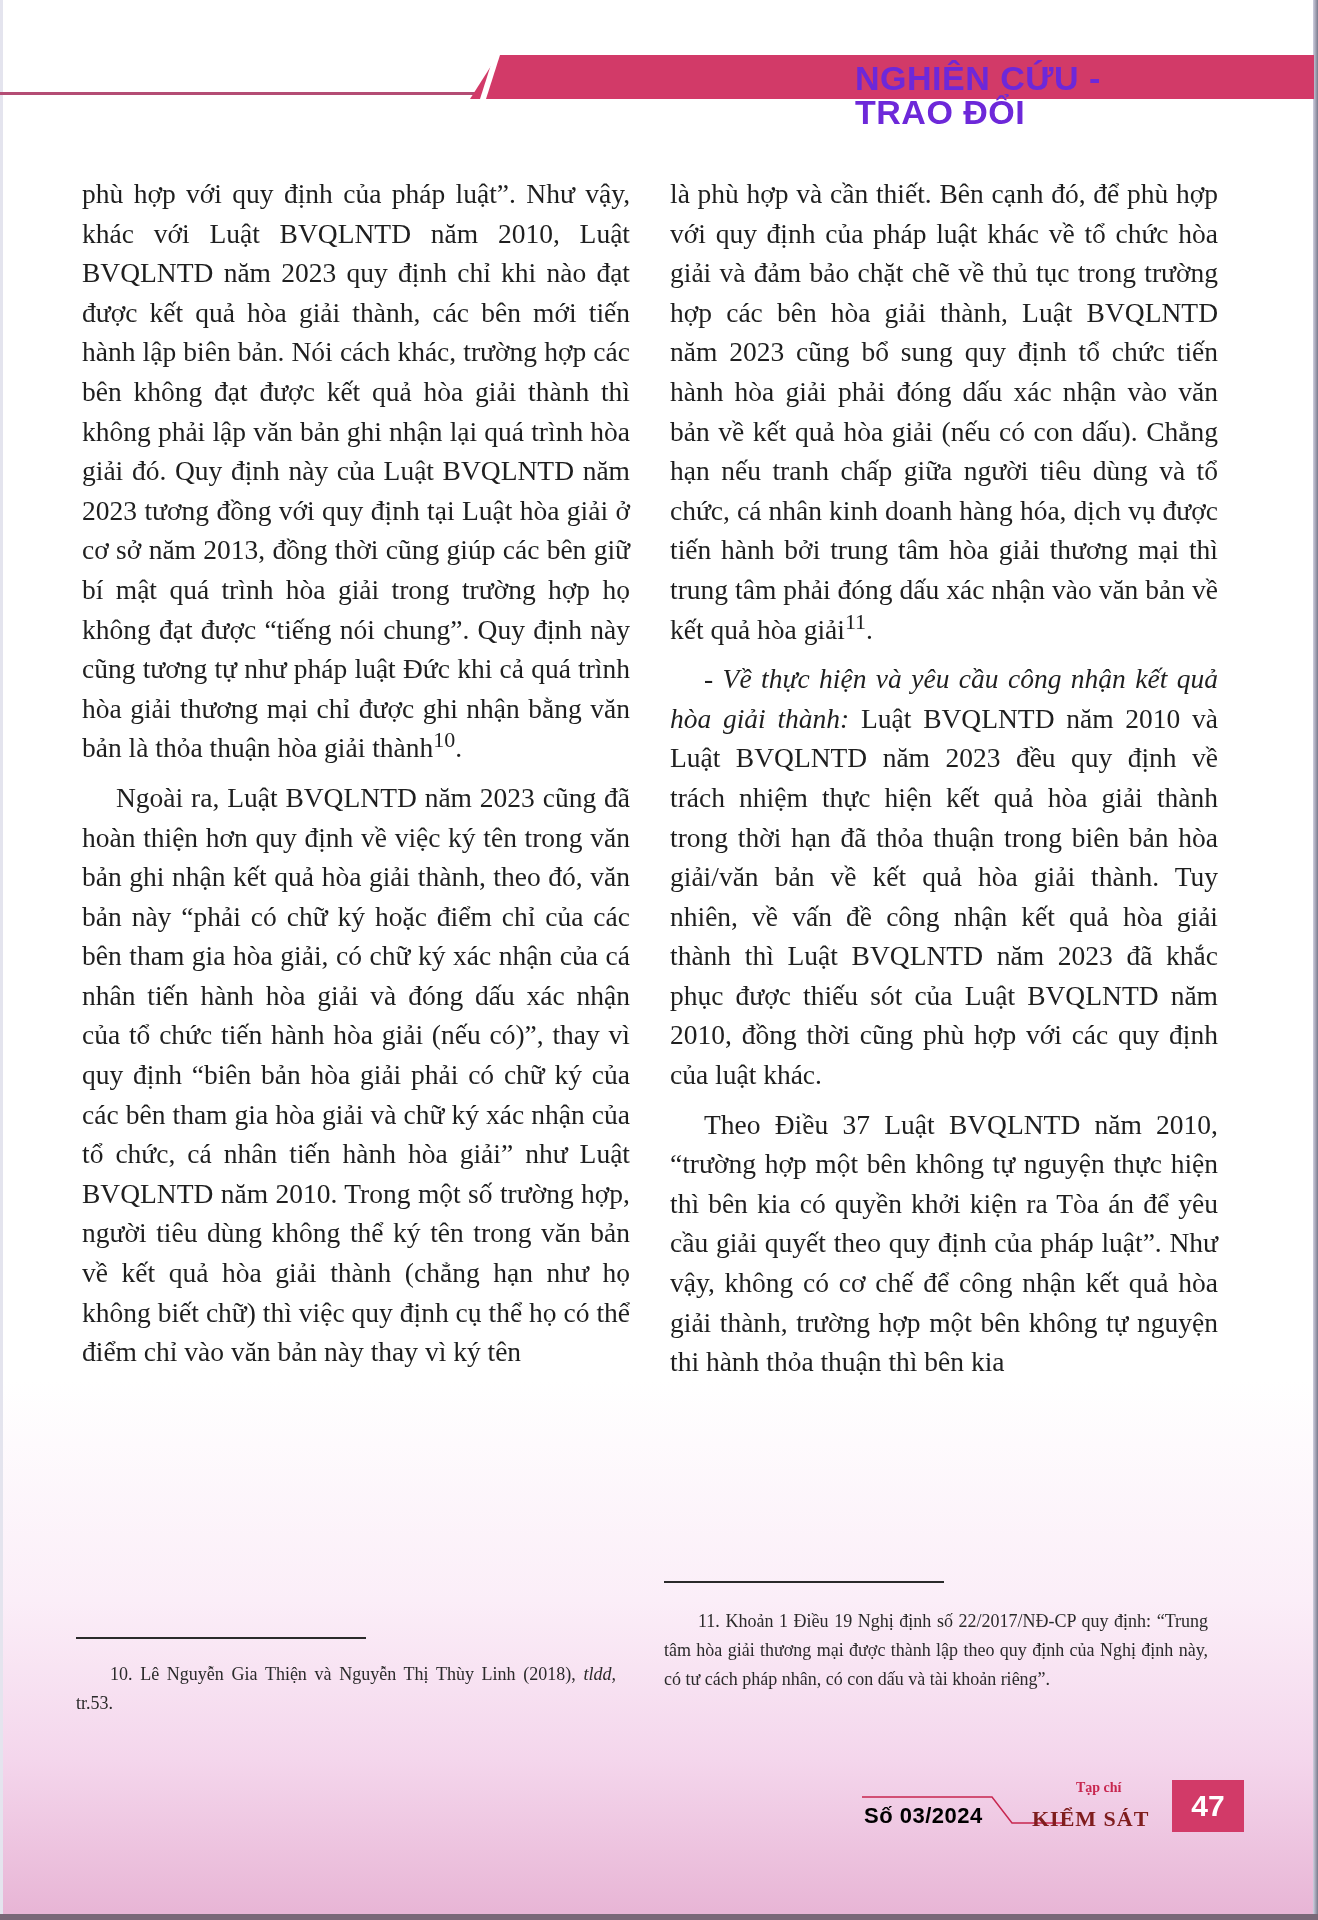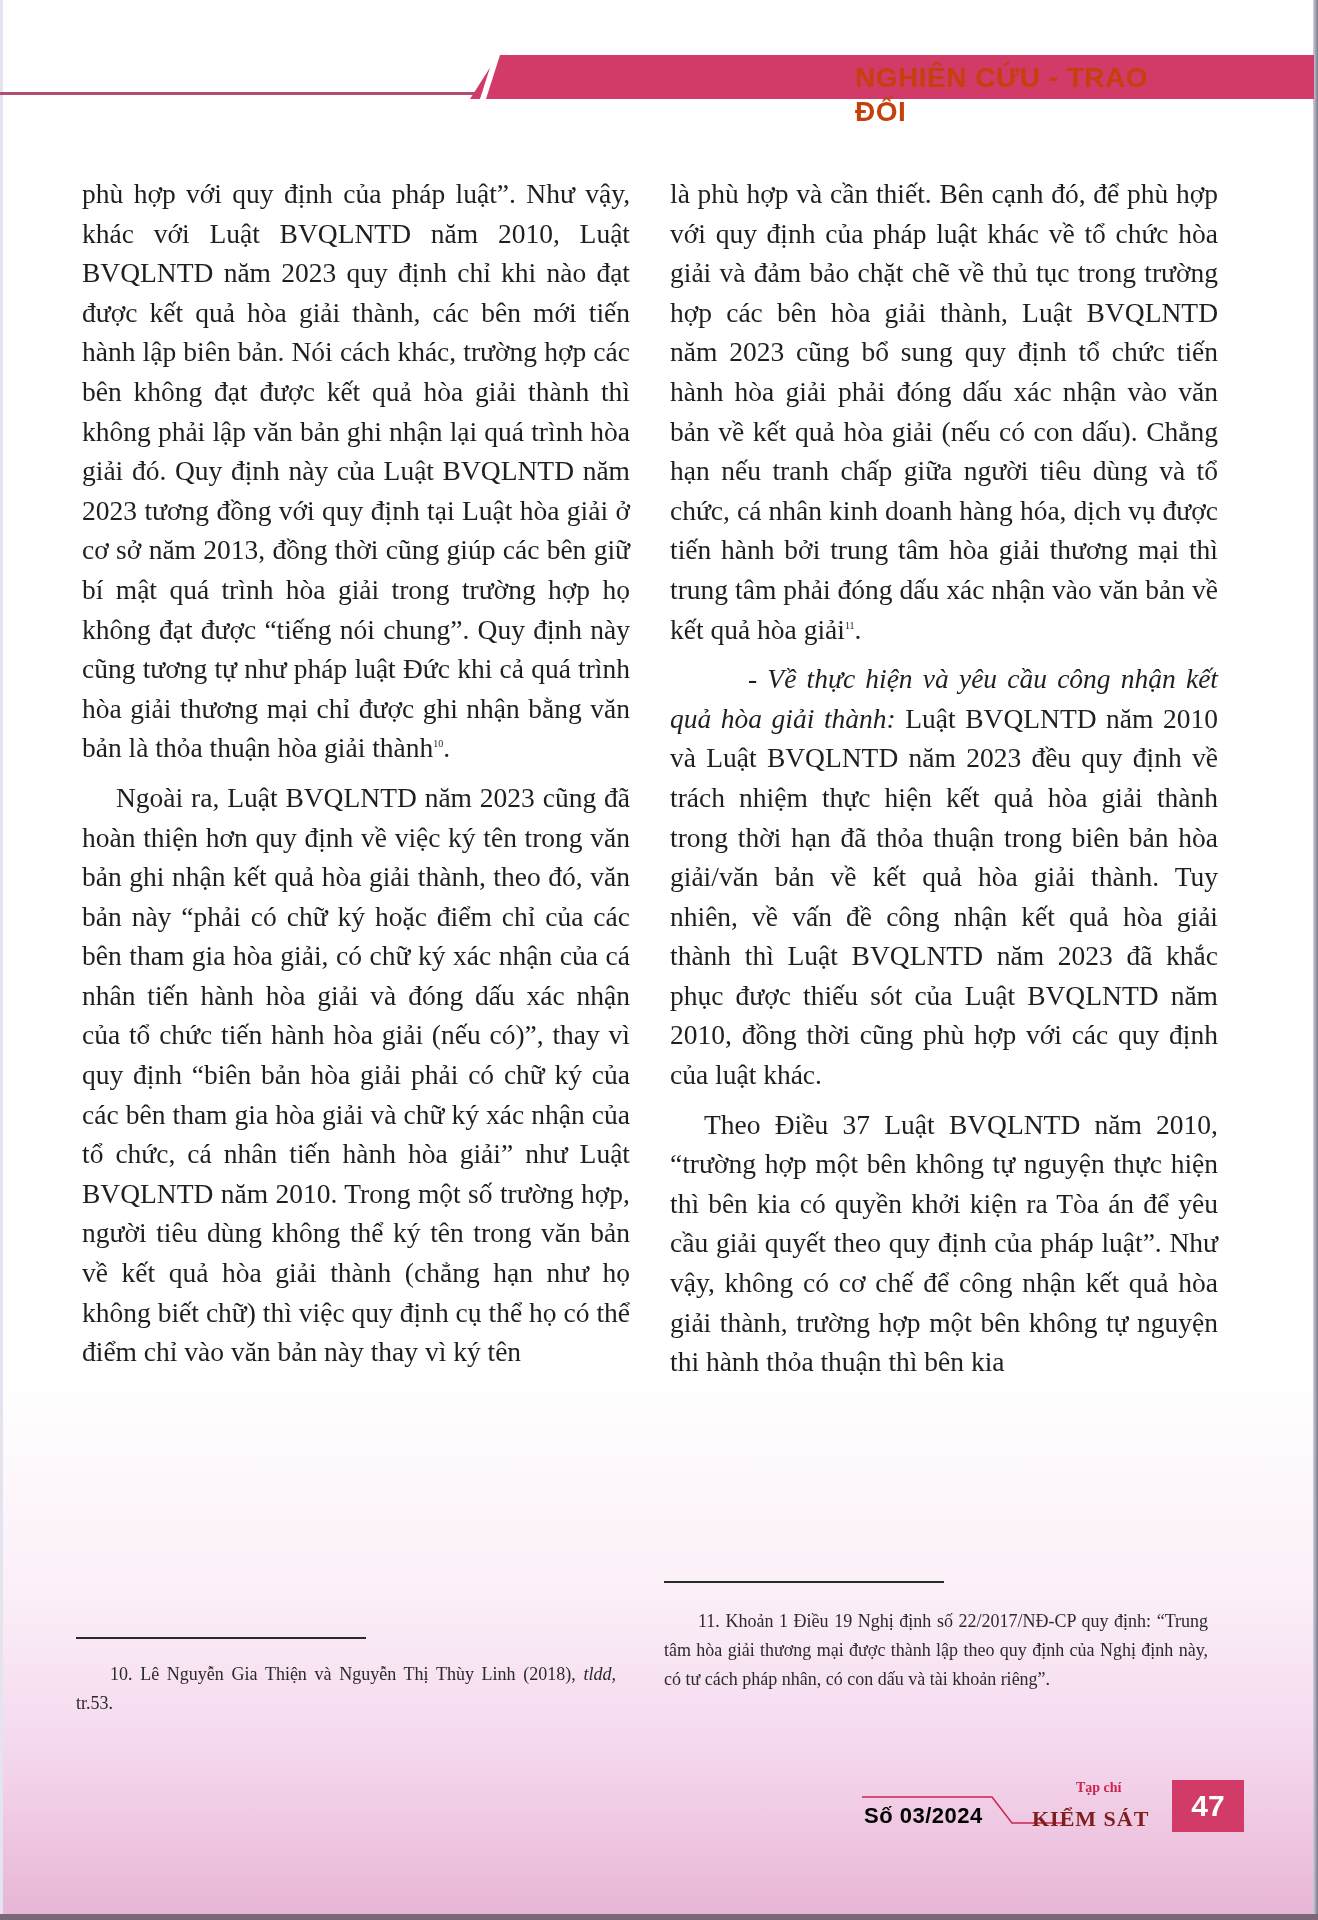--- a/index.html
+++ b/index.html
@@ -19,33 +19,33 @@
     background: #d23a68;
     clip-path: polygon(28px 0, 100% 0, 100% 100%, 0 100%);
   }
   .header-slash {
     position: absolute; left: 480px; top: 55px; width: 20px; height: 44px;
     background: #ffffff;
     clip-path: polygon(14px 0, 20px 0, 6px 100%, 0 100%);
   }
   .header-title {
     position: absolute; left: 855px; top: 61px; width: 320px; height: 34px;
-    font-family: "Liberation Sans", sans-serif; font-weight: bold; font-size: 28px;
-    color: #c2410c; letter-spacing: 0.5px; line-height: 34px;
+    font-family: "Liberation Sans", sans-serif; font-weight: bold; font-size: 34px;
+    color: #6d28d9; letter-spacing: 0.5px; line-height: 34px;
   }
 
   
   .col { position: absolute; top: 174px; width: 548px; font-size: 27.5px; line-height: 39.6px; text-align: justify; }
   .col-left { left: 82px; }
   .col-right { left: 670px; top: 174px; }
   .col p { margin: 0 0 10px 0; text-indent: 0; }
   .col p.indent { text-indent: 34px; }
   .col p.flush { text-indent: 0; }
-  .col sup { font-size: 10px; vertical-align: super; line-height: 0; }
-  .col em { font-style: italic; margin-left: 44px; }
+  .col sup { font-size: 22px; vertical-align: super; line-height: 0; }
+  .col em { font-style: italic; }
 
   .footnote-rule-left { position: absolute; left: 76px; top: 1637px; width: 290px; height: 2px; background: #2a2a2a; }
   .footnote-rule-right { position: absolute; left: 664px; top: 1581px; width: 280px; height: 2px; background: #2a2a2a; }
   .footnote { position: absolute; font-size: 18px; line-height: 29px; text-align: justify; color: #2a2a2a; }
   .footnote-left { left: 76px; top: 1660px; width: 540px; }
   .footnote-right { left: 664px; top: 1607px; width: 544px; }
   .footnote p { margin: 0; text-indent: 34px; }
 
   
   .footer-issue {

